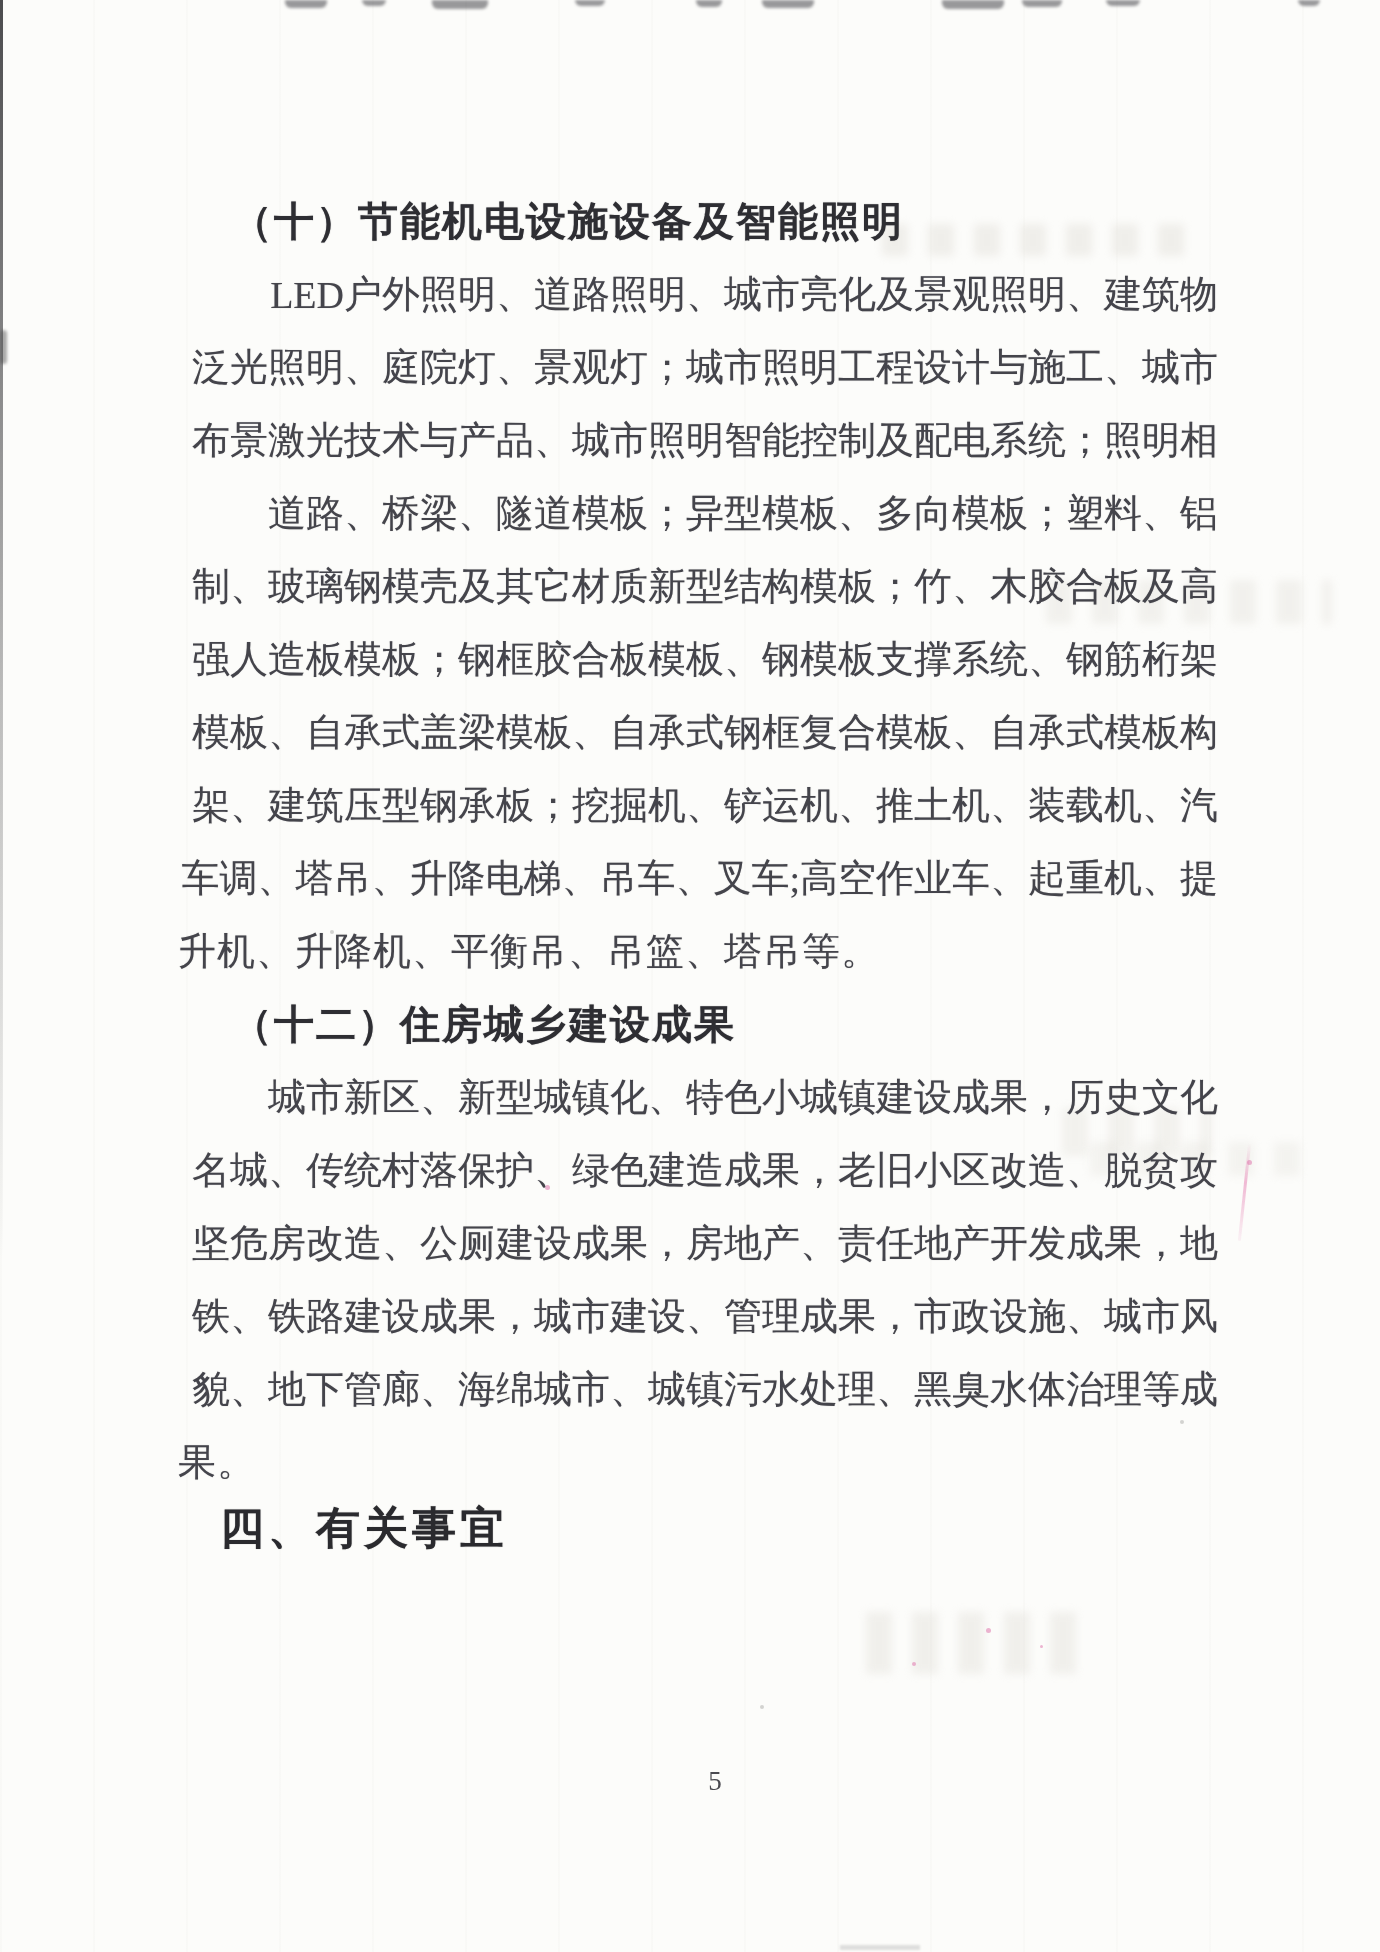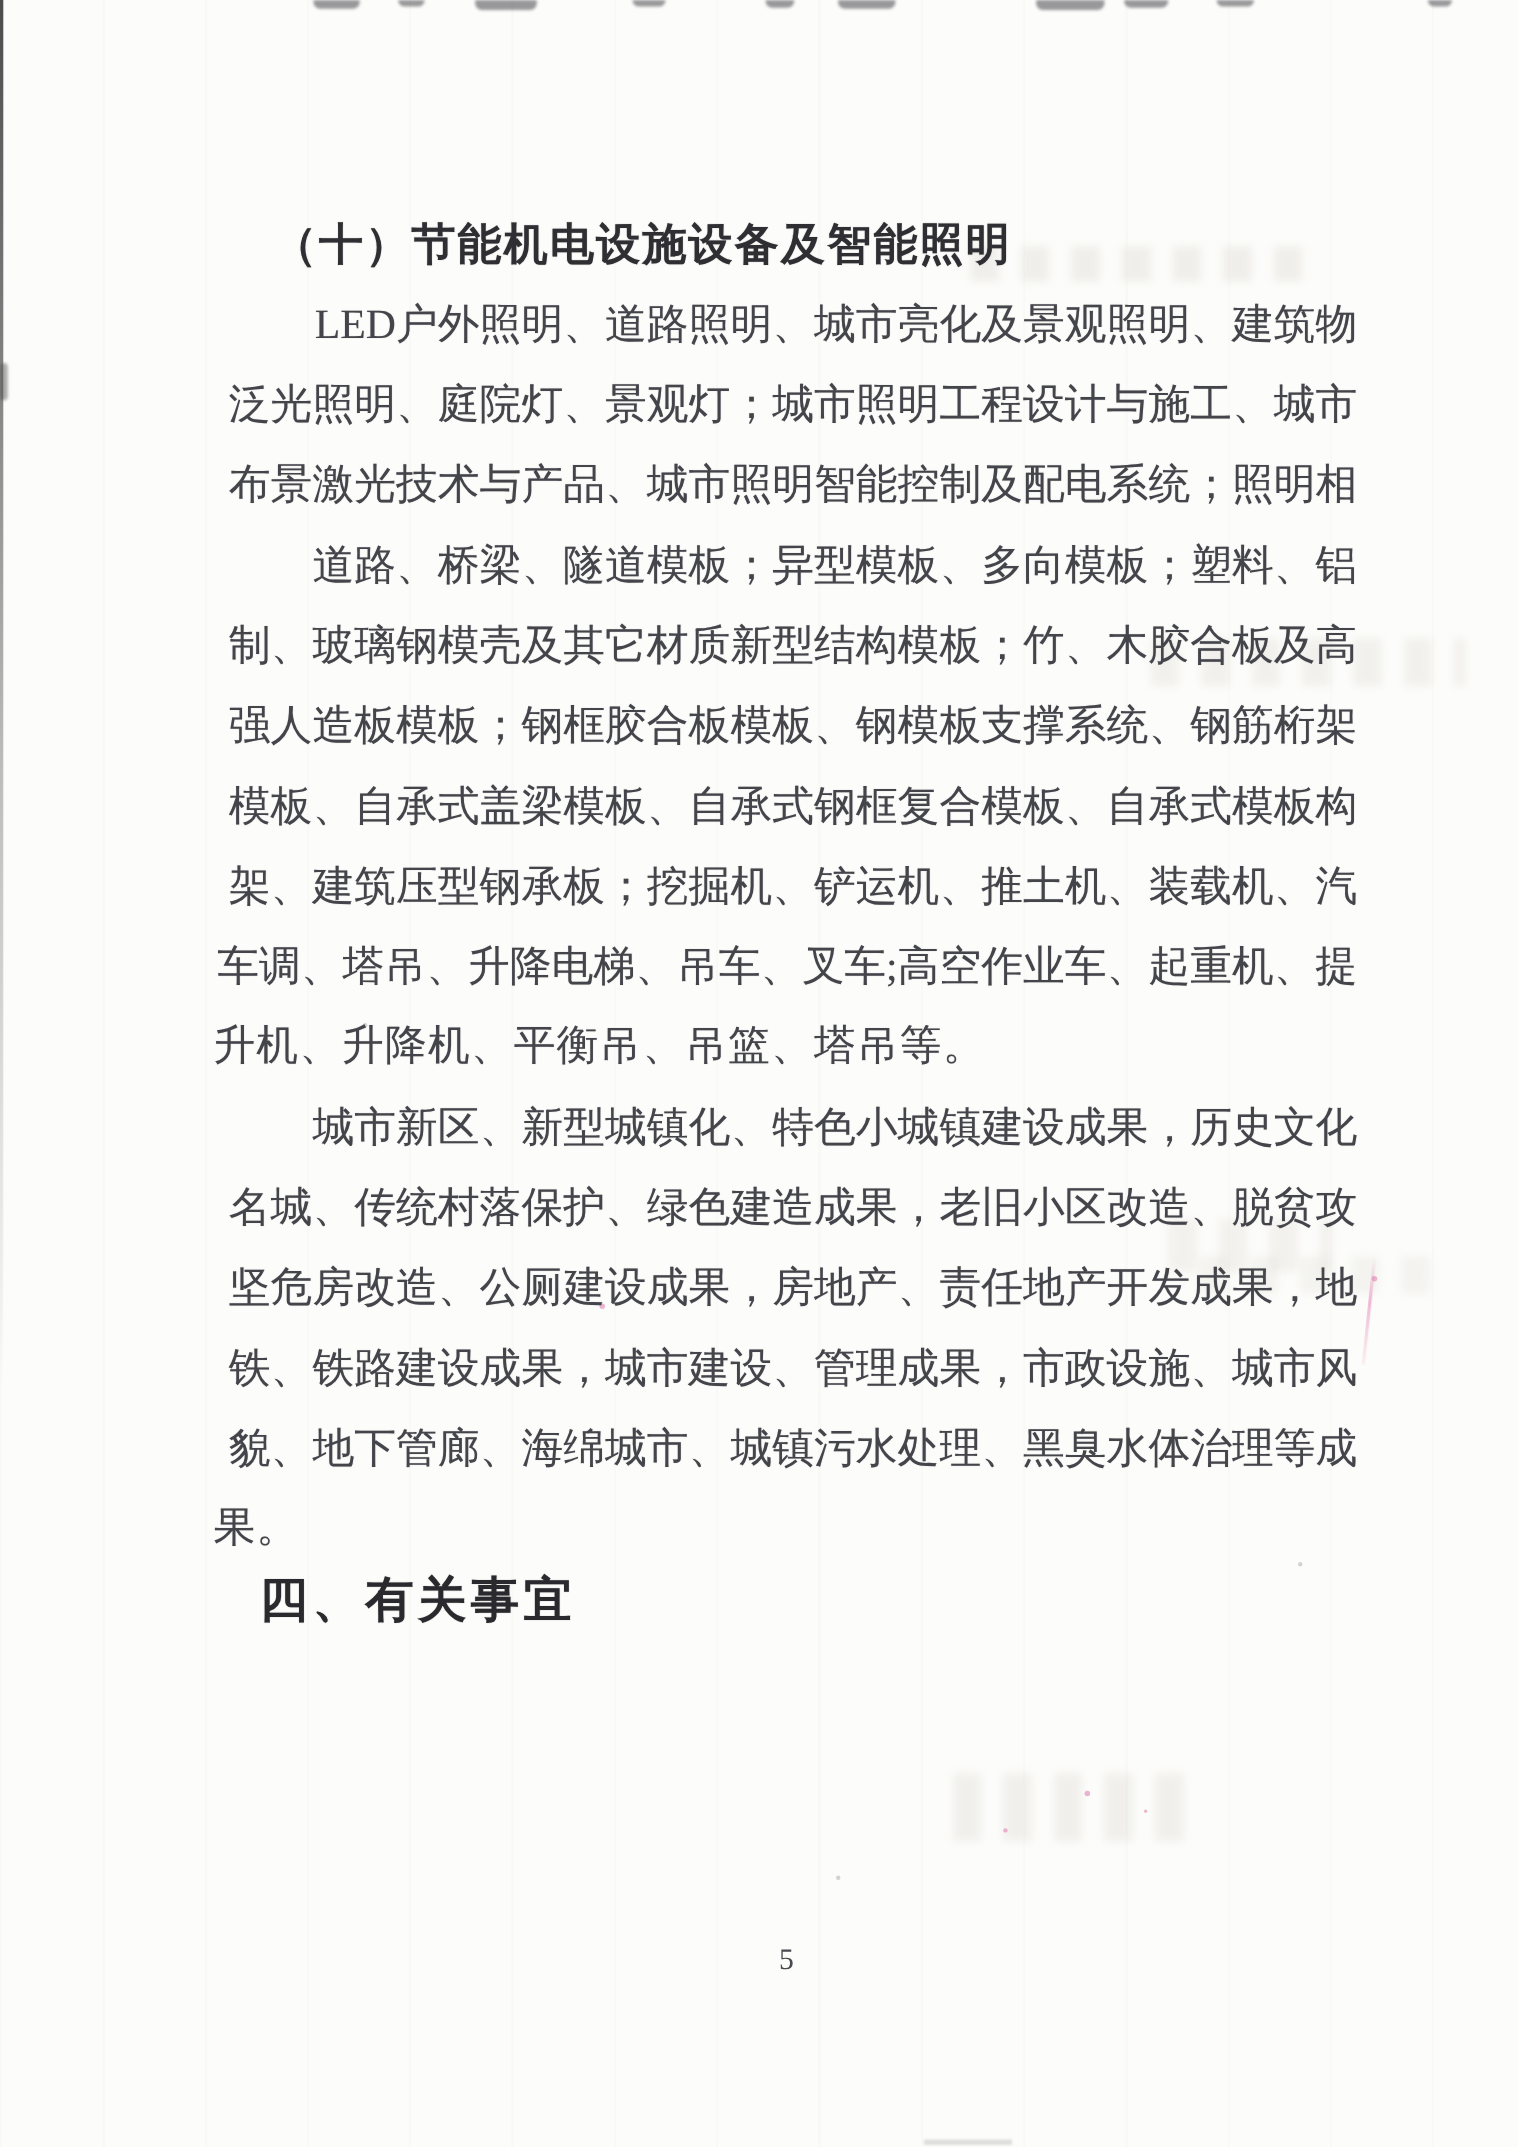--- a/index.html
+++ b/index.html
@@ -6,21 +6,21 @@
   .page{
     position:relative;
     width:1380px;height:1952px;
     margin:0;
     background-color:#fcfcfa;
     background-image:repeating-linear-gradient(90deg,
       rgba(220,220,214,0.10) 0 2px, rgba(0,0,0,0) 2px 93px);
     overflow:hidden;
     font-family:"Liberation Serif","DejaVu Serif",serif;
   }
-  .content{position:absolute;left:194px;top:185px;width:1040px;}
+  .content{position:absolute;left:178px;top:185px;width:1040px;}
   .line{
     height:73px;position:relative;
     color:#44444b;font-size:38px;
     text-shadow:0 0 1px rgba(60,60,66,0.35);
   }
   .line.justify{display:flex;justify-content:flex-end;align-items:center;}
   .line.justify.indent{padding-left:42px;}
   .line.justify span{display:inline-block;}
   .line.end{line-height:73px;letter-spacing:1px;white-space:nowrap;}
   .line.h2{
@@ -349,20 +349,21 @@
         <span>业</span>
         <span>车</span>
         <span>、</span>
         <span>起</span>
         <span>重</span>
         <span>机</span>
         <span>、</span>
         <span>提</span>
       </div>
       <div class="line end">升机、升降机、平衡吊、吊篮、塔吊等。</div>
+      <div class="line h2">（十二）住房城乡建设成果</div>
       <div class="line justify indent">
         <span>城</span>
         <span>市</span>
         <span>新</span>
         <span>区</span>
         <span>、</span>
         <span>新</span>
         <span>型</span>
         <span>城</span>
         <span>镇</span>

